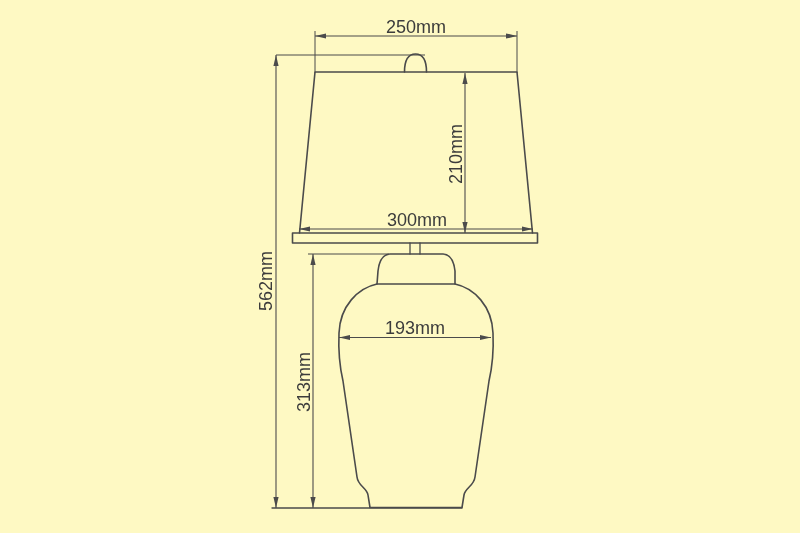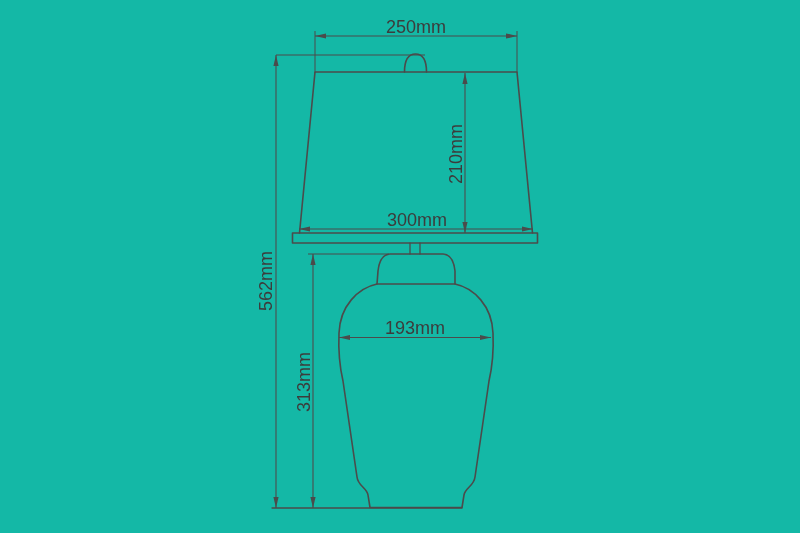--- a/index.html
+++ b/index.html
@@ -4,21 +4,21 @@
 <style>
   html, body {
     margin: 0;
     padding: 0;
     background: #ffffff;
   }
   .stage {
     position: relative;
     width: 800px;
     height: 533px;
-    background: #14b8a6;
+    background: #fef9c3;
     overflow: hidden;
   }
   svg {
     display: block;
   }
   .outline {
     fill: none;
     stroke: #4b4b4b;
     stroke-width: 1.6;
     stroke-linecap: round;

